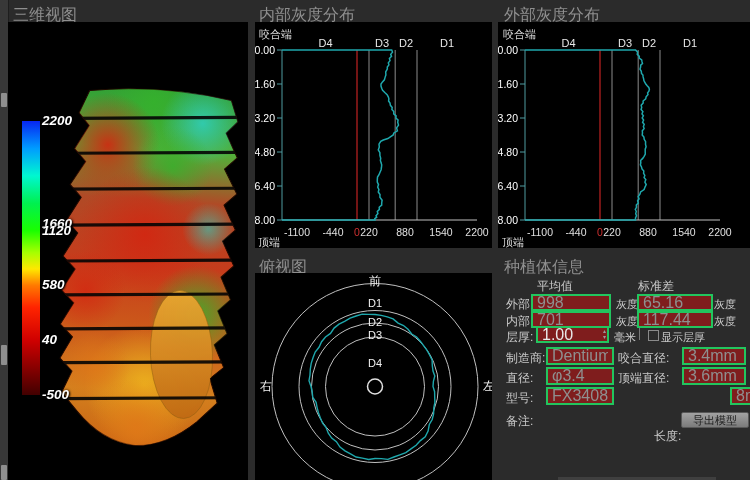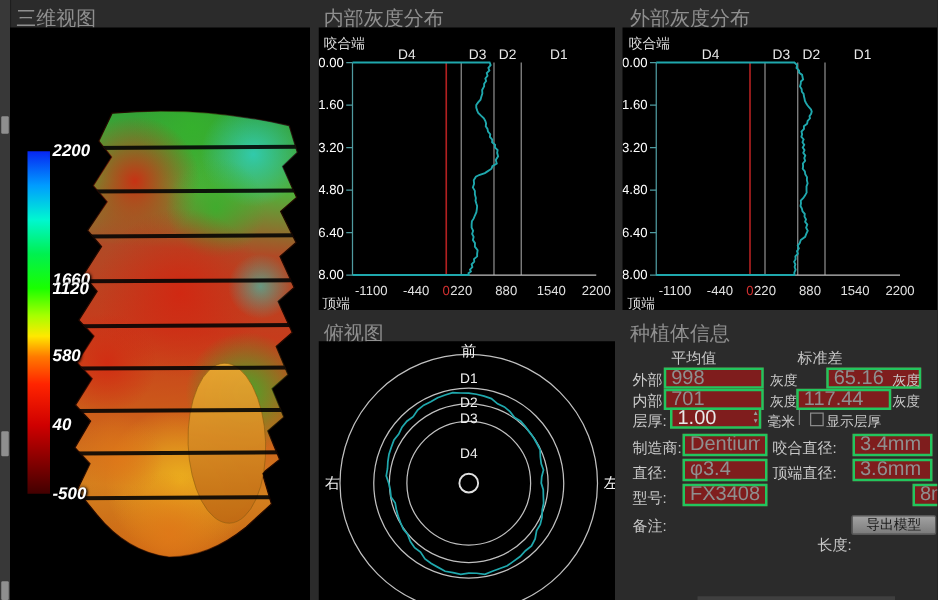--- a/index.html
+++ b/index.html
@@ -226,21 +226,21 @@
   </div>
 
   <div class="panel-title" style="left:504px;top:257px;">种植体信息</div>
 
   <div class="i-label" style="left:537px;top:278px;">平均值</div>
   <div class="i-label" style="left:638px;top:278px;">标准差</div>
 
   <div class="i-label" style="left:506px;top:296px;">外部</div>
   <input class="i-field" style="left: 531px; top: 294px; width: 80px;" value="998">
   <div class="i-label small" style="left:616px;top:297px;">灰度</div>
-  <input class="i-field" style="left: 637px; top: 294px; width: 76px; margin-left: 24px;" value="65.16">
+  <input class="i-field" style="left: 637px; top: 294px; width: 76px;" value="65.16">
   <div class="i-label small" style="left:714px;top:297px;">灰度</div>
 
   <div class="i-label" style="left:506px;top:313px;">内部</div>
   <input class="i-field" style="left: 531px; top: 311px; width: 80px;" value="701">
   <div class="i-label small" style="left:616px;top:314px;">灰度</div>
   <input class="i-field" style="left: 637px; top: 311px; width: 76px;" value="117.44">
   <div class="i-label small" style="left:714px;top:314px;">灰度</div>
 
   <div class="i-label" style="left:506px;top:329px;">层厚:</div>
   <div class="spin-wrap" style="left:536px;top:326px;width:73px;height:17px;">

